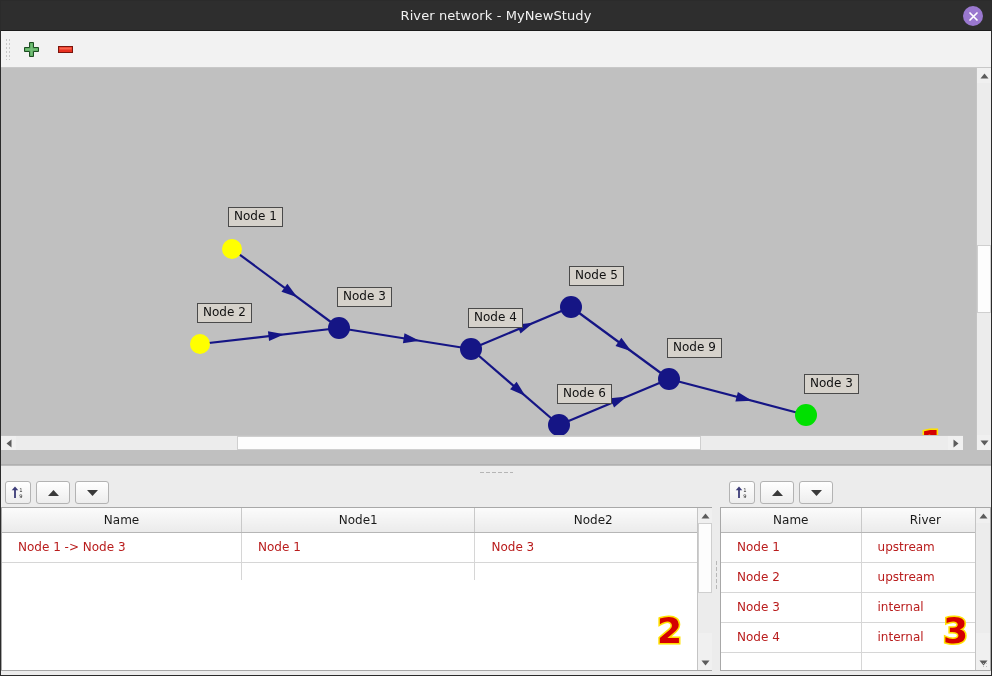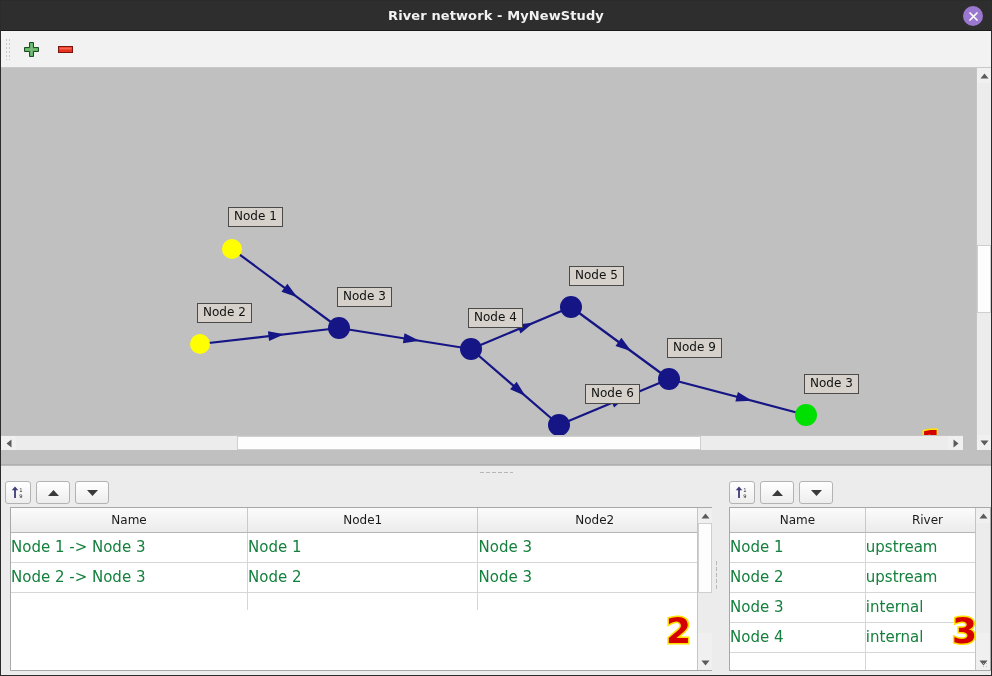--- a/index.html
+++ b/index.html
@@ -26,21 +26,21 @@
     height: 30px;
     background: #2e2e2e;
     color: #ffffff;
     display: flex;
     align-items: center;
     justify-content: center;
     border-bottom: 1px solid #1b1b1b;
   }
   #title-text {
     font-size: 13px;
-    font-weight: bold;
+    font-weight: normal;
     letter-spacing: .1px;
     color: #f2f2f2;
   }
   #close-button {
     position: absolute;
     right: 8px; top: 5px;
     width: 20px; height: 20px;
     border-radius: 50%;
     background: #9a78cf;
     display: flex; align-items: center; justify-content: center;
@@ -203,21 +203,20 @@
     cursor: pointer;
   }
 
   .grid-wrap {
     position: relative;
     flex: 1;
     background: #ffffff;
     border: 1px solid #a8a8a8;
     border-right: none;
     overflow: hidden;
-    margin-left: 9px;
   }
   #pane-right .grid-wrap { border-right: 1px solid #a8a8a8; }
 
   table.grid {
     border-collapse: collapse;
     width: 100%;
     table-layout: fixed;
   }
   table.grid th {
     height: 24px;
@@ -227,23 +226,23 @@
     font-size: 12px;
     font-weight: normal;
     color: #1a1a1a;
     text-align: center;
     cursor: pointer;
   }
   table.grid td {
     height: 30px;
     border-right: 1px solid #d6d6d6;
     border-bottom: 1px solid #d6d6d6;
-    font-size: 15px;
-    color: #15803d;
-    padding-left: 0;
+    font-size: 12px;
+    color: #b91c1c;
+    padding-left: 16px;
     background: #ffffff;
     white-space: nowrap;
     overflow: hidden;
     cursor: default;
   }
   table.grid tr.filler td { height: 18px; border-bottom: none; }
   .grid-scroll-v {
     position: absolute;
     right: 0; top: 0;
     width: 15px; bottom: 0;
@@ -317,21 +316,21 @@
           <circle cx="668" cy="311" r="11" fill="#151585"></circle>
           <circle cx="805" cy="347" r="11" fill="#00e000"></circle>
         </svg>
 
       <div id="node-labels">
           <div class="node-label" style="left: 227px; top: 139px;">Node 1</div>
           <div class="node-label" style="left: 196px; top: 235px;">Node 2</div>
           <div class="node-label" style="left: 336px; top: 219px;">Node 3</div>
           <div class="node-label" style="left: 467px; top: 240px;">Node 4</div>
           <div class="node-label" style="left: 568px; top: 198px;">Node 5</div>
-          <div class="node-label" style="left: 556px; top: 316px; margin-left: 28px;">Node 6</div>
+          <div class="node-label" style="left: 556px; top: 316px;">Node 6</div>
           <div class="node-label" style="left: 666px; top: 270px;">Node 9</div>
           <div class="node-label" style="left: 803px; top: 306px;">Node 3</div>
         </div>
       <div class="overlay-num" style="right:18px; bottom:-12px;">1</div>
     </div>
 
     <div class="sb-v">
       <div class="sb-arrow" style="left:0;top:0;width:14px;height:15px;">
         <svg width="9" height="6" viewBox="0 0 9 6">
             <path d="M4.5,0.5 L8.5,5.5 L0.5,5.5 Z" fill="#5b5b5b"></path>
@@ -401,25 +400,20 @@
               <tr id="reaches-head">
                 <th>Name</th>
                 <th>Node1</th>
                 <th>Node2</th>
               </tr>
             </thead>
           <tbody id="reaches-body">
               <tr>
                 <td>Node 1 -&gt; Node 3</td>
                 <td>Node 1</td>
-                <td>Node 3</td>
-              </tr>
-              <tr>
-                <td>Node 2 -&gt; Node 3</td>
-                <td>Node 2</td>
                 <td>Node 3</td>
               </tr>
               <tr class="filler">
                 <td></td>
                 <td></td>
                 <td></td>
               </tr>
             </tbody>
         </table>
         <div class="overlay-num" style="left:655px; top:105px;">2</div>

